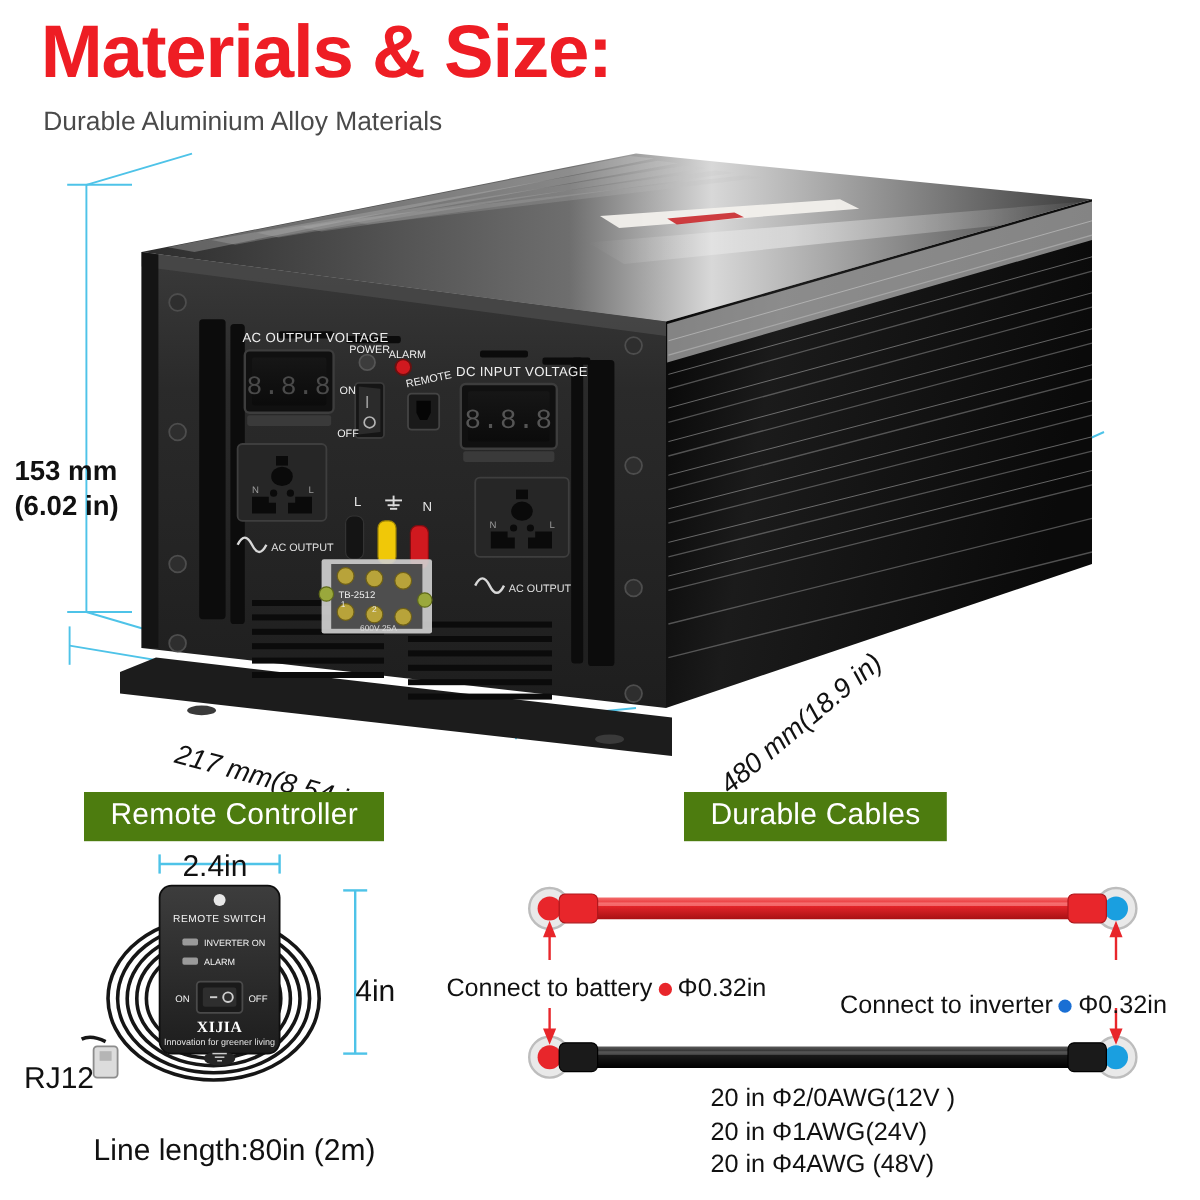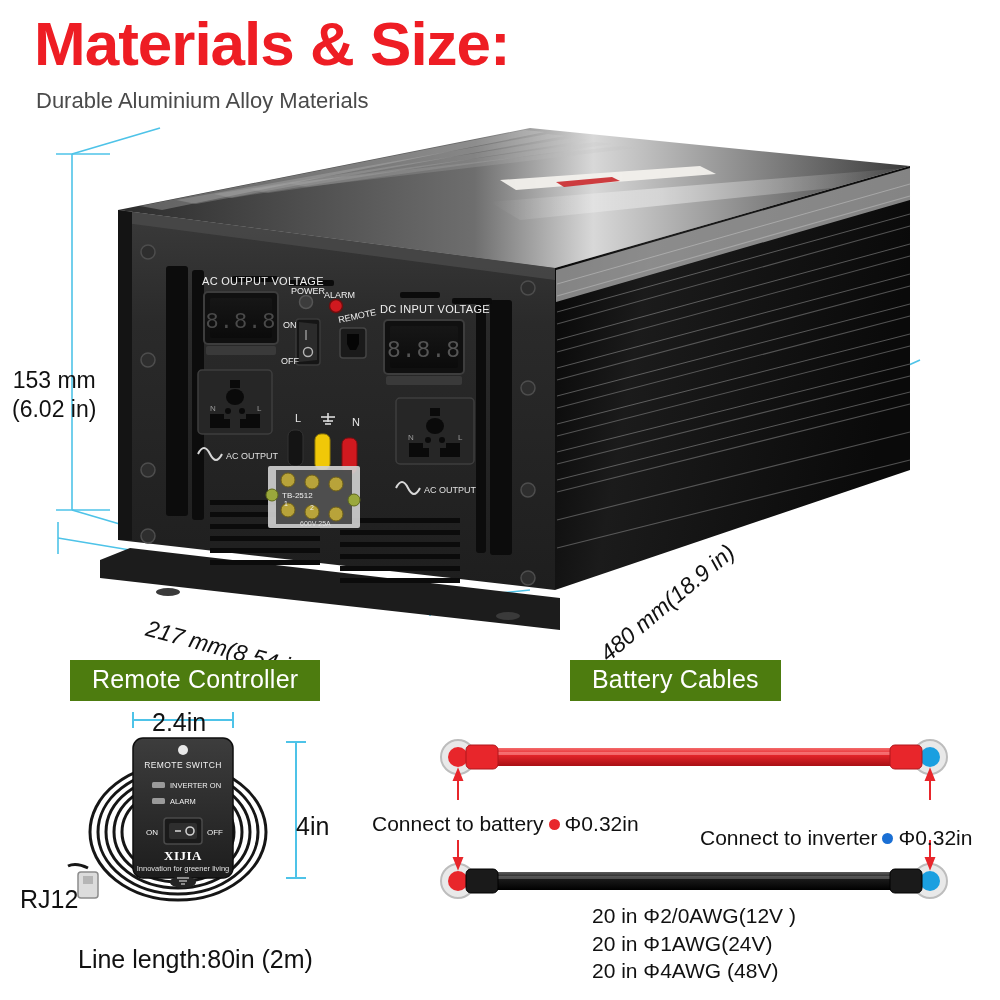--- a/index.html
+++ b/index.html
@@ -23,21 +23,21 @@
     position: absolute; left: 36px; top: 88px;
     font-size: 22px; color: #4a4a4a;
   }
 
   
   .inverter-wrap { position: absolute; left: 0; top: 70px; width: 1000px; height: 560px; }
   .inverter-svg { position: absolute; left: 0; top: 0; }
 
   
   .dim-text { position: absolute; font-size: 23px; color: #111; white-space: nowrap; }
-  .dim-h { left: 12px; top: 296px; text-align: center; line-height: 1.25; }
+  .dim-h { left: 12px; top: 308px; line-height: 1.25; font-weight: bold; }
   .dim-w {
     left: 150px; top: 545px;
     transform: rotate(15deg); transform-origin: left top;
     font-style: italic; font-size: 23px;
   }
   .dim-d {
     left: 612px; top: 570px;
     transform: rotate(-40deg); transform-origin: left bottom;
     font-style: italic; font-size: 23px;
   }
@@ -331,21 +331,21 @@
 
     <div class="dim-text dim-h">
       <span>153 mm</span><br>
       <span>(6.02 in)</span>
     </div>
     <div class="dim-text dim-w">217 mm(8.54 in)</div>
     <div class="dim-text dim-d">480 mm(18.9 in)</div>
   </div>
 
   <div class="sec-head sec-remote">Remote Controller</div>
-  <div class="sec-head sec-cables">Battery Cables</div>
+  <div class="sec-head sec-cables">Durable Cables</div>
 
   <div class="remote-wrap">
     <svg width="400" height="300" viewBox="0 0 400 300">
       <defs>
         <linearGradient id="remoteGrad" x1="0" y1="0" x2="0" y2="1">
           <stop offset="0%" stop-color="#3d3d3d"></stop>
           <stop offset="100%" stop-color="#1d1d1d"></stop>
         </linearGradient>
       </defs>
 

